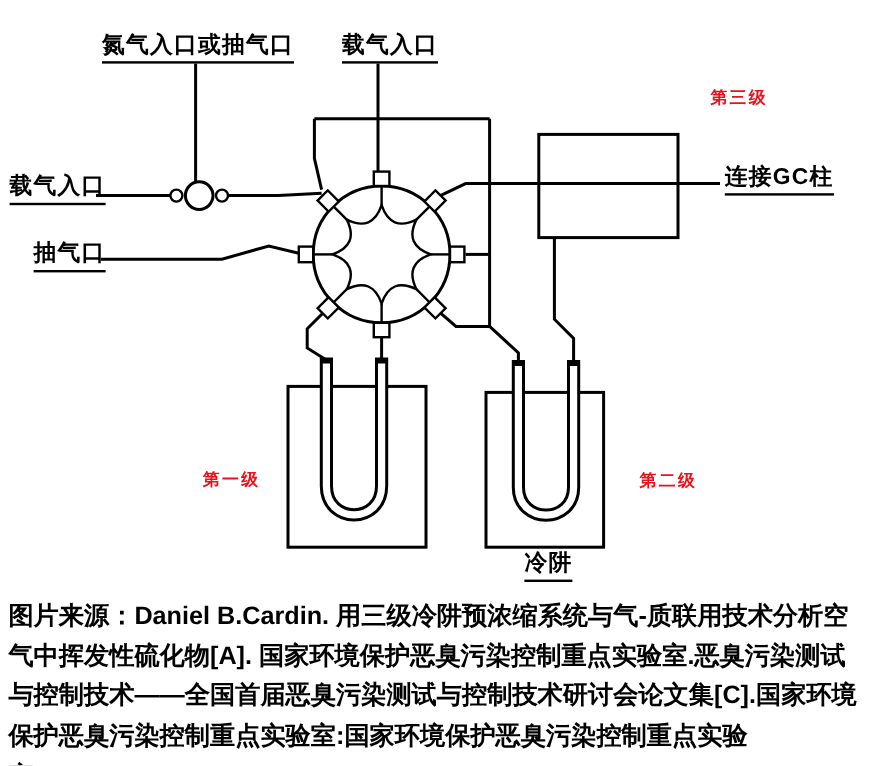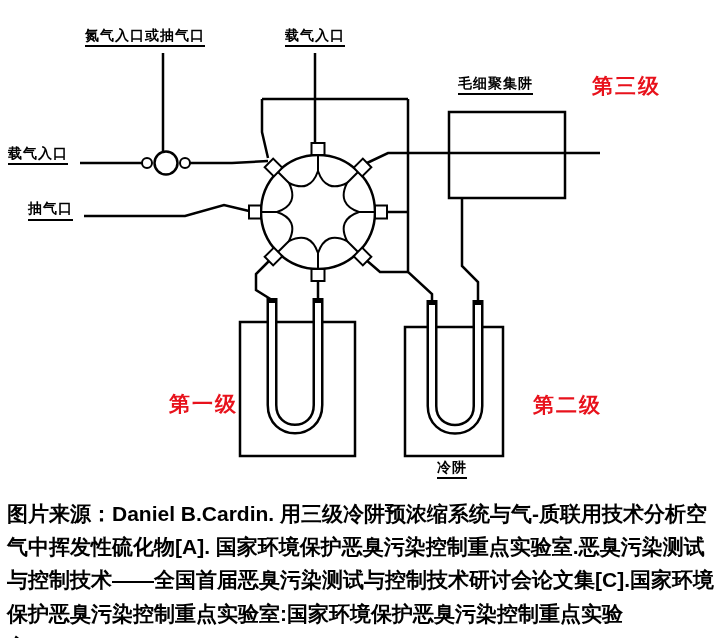--- a/index.html
+++ b/index.html
@@ -8,32 +8,32 @@
     width: 726px;
     height: 638px;
     background: #ffffff;
     font-family: "Liberation Sans", sans-serif;
     overflow: hidden;
   }
   svg { position: absolute; left: 0; top: 0; }
   .label {
     position: absolute;
     font-weight: bold;
-    font-size: 14px;
+    font-size: 19px;
     color: #000;
     letter-spacing: 1px;
     white-space: nowrap;
     border-bottom: 2px solid #000;
     padding-bottom: 2px;
     line-height: 1.1;
   }
   .stage {
     position: absolute;
     font-weight: bold;
-    font-size: 21px;
+    font-size: 14px;
     color: #e8121c;
     letter-spacing: 2px;
     white-space: nowrap;
     line-height: 1.1;
   }
   .caption {
     position: absolute;
     left: 7px;
     top: 497px;
     width: 712px;
@@ -111,21 +111,21 @@
     <g fill="none">
       <path d="M 432,300 L 432,406 C 432,437 478,437 478,406 L 478,300" stroke="#000" stroke-width="11"></path>
       <path d="M 432,305 L 432,406 C 432,437 478,437 478,406 L 478,305" stroke="#fff" stroke-width="6"></path>
     </g>
   </svg>
 
   <div class="label" style="left:85px;  top:28px;">氮气入口或抽气口</div>
   <div class="label" style="left:285px; top:28px;">载气入口</div>
   <div class="label" style="left:8px;   top:146px;">载气入口</div>
   <div class="label" style="left:28px;  top:202px;font-family:Liberation Mono, monospace;">抽气口</div>
-  <div class="label" style="left:458px; top:76px;">毛细聚集阱</div>
   <div class="stage" style="left:592px; top:74px;">第三级</div>
+  <div class="label" style="left:604px; top:138px;">连接GC柱</div>
   <div class="stage" style="left:169px; top:392px;">第一级</div>
   <div class="stage" style="left:533px; top:394px;font-family:Liberation Serif, serif;">第二级</div>
   <div class="label" style="left:437px; top:460px;">冷阱</div>
 
   <div class="caption">图片来源：Daniel B.Cardin. 用三级冷阱预浓缩系统与气-质联用技术分析空气中挥发性硫化物[A]. 国家环境保护恶臭污染控制重点实验室.恶臭污染测试与控制技术——全国首届恶臭污染测试与控制技术研讨会论文集[C].国家环境保护恶臭污染控制重点实验室:国家环境保护恶臭污染控制重点实验室,2003:7.</div>
 
 </div>
 
 </body></html>

